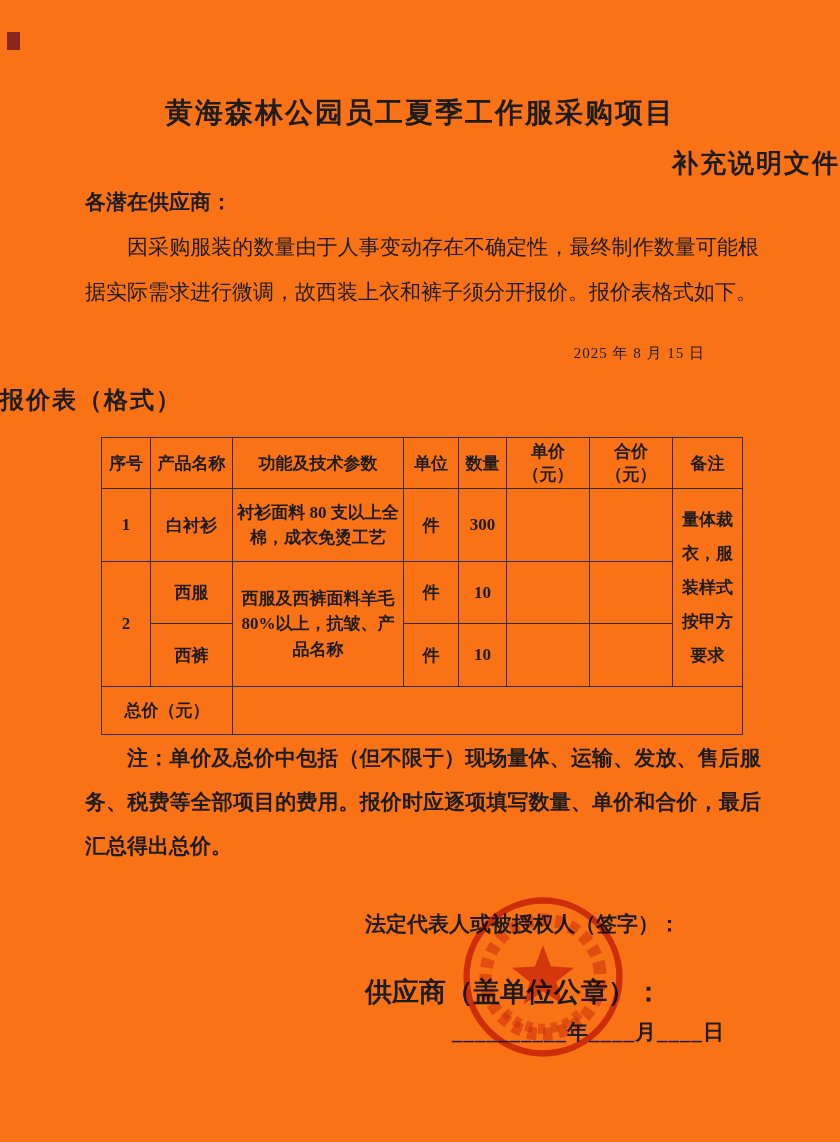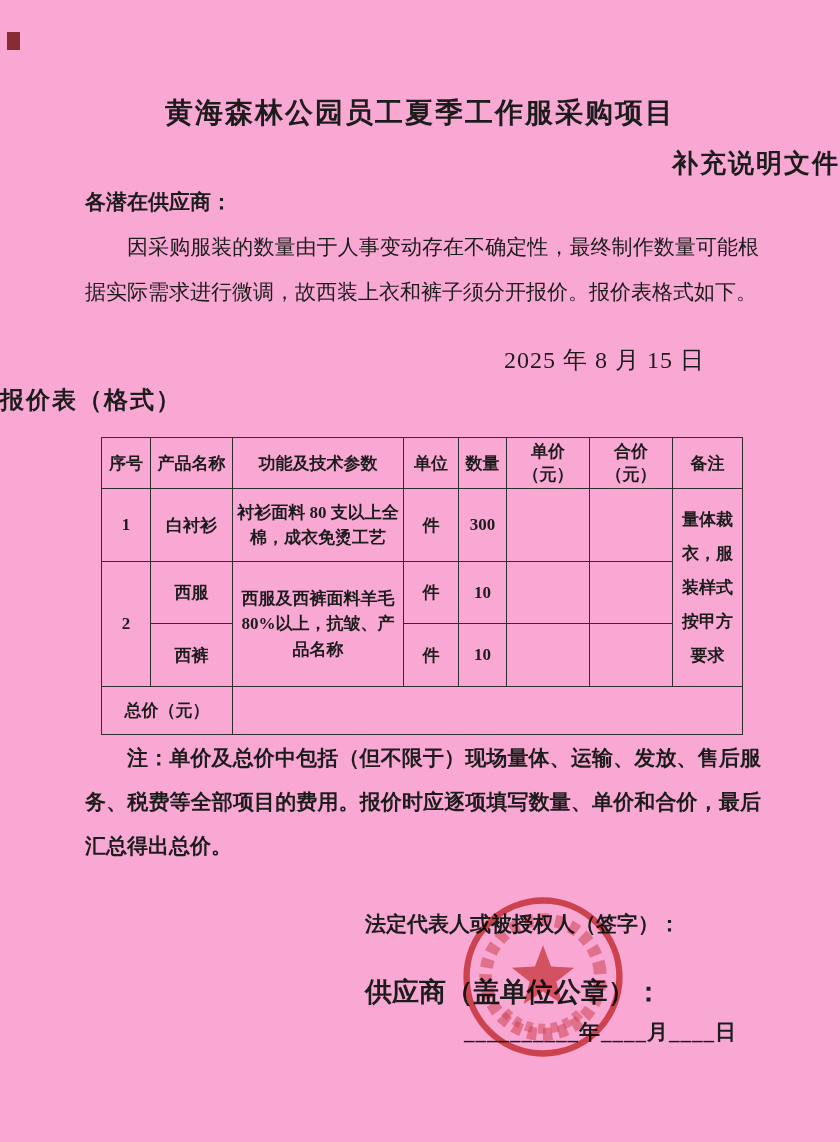--- a/index.html
+++ b/index.html
@@ -1,51 +1,51 @@
 <!DOCTYPE html>
 <html><head>
 <meta charset="utf-8">
 <style>
   * { margin:0; padding:0; box-sizing:border-box; }
   html,body { background:#e9e9e9; }
   .page {
     position:relative; width:840px; height:1142px; margin:0 auto;
-    background:#f9a8d4; color:#1c1c1c; overflow:hidden;
+    background:#f97316; color:#1c1c1c; overflow:hidden;
     font-family:"Liberation Serif","DejaVu Serif",serif;
   }
   .corner-mark{ position:absolute; left:7px; top:32px; width:13px; height:18px;
     background:#7b1d20; opacity:.9; }
   .doc-title{ position:absolute; top:94px; left:0; width:840px; text-align:center;
     font-size:28px; font-weight:bold; letter-spacing:2px; }
   .doc-subtitle{ position:absolute; top:146px; left:0; width:840px; text-align:right;
     font-size:26px; font-weight:bold; letter-spacing:2px; }
   .body-block{ position:absolute; top:180px; left:85px; width:674px;
     font-size:21px; line-height:45px; }
   .salutation{ font-weight:600; }
   .para{ text-indent:2em; text-align:justify; font-weight:500; }
   .date-line{ position:absolute; top:344px; left:85px; width:620px; text-align:right;
-    font-size:24px; letter-spacing:1px; }
+    font-size:15px; letter-spacing:1px; }
   .table-title{ position:absolute; top:384px; left:0; width:840px; 
     font-size:24px; font-weight:bold; letter-spacing:2px; }
   table.quote{ position:absolute; left:101px; top:437px; width:641px;
     border-collapse:collapse; table-layout:fixed; font-size:17px; }
   table.quote th, table.quote td{
     border:1.6px solid #2e2e2e; text-align:center; vertical-align:middle;
     padding:2px 4px; font-weight:600; }
   table.quote th{ font-size:17px; }
   td.spec{ text-align:left; padding:4px 9px; line-height:1.5; }
   td.remark{ line-height:2.0; padding:2px 7px; text-align:center; }
   td.total-label{ text-align:left; padding-left:16px; }
   .note-block{ position:absolute; top:736px; left:85px; width:676px;
     font-size:21px; line-height:44px; font-weight:600;
     text-indent:2em; text-align:justify; }
   .sig-line1{ position:absolute; top:910px; left:365px; font-size:21px; font-weight:600; }
   .sig-line2{ position:absolute; top:974px; left:365px; font-size:27px; font-weight:600; }
   .sig-date{ position:absolute; top:1018px; left:452px; font-size:21px; font-weight:600;
-    letter-spacing:1px;margin-left:12px; }
+    letter-spacing:1px; }
   .seal{ position:absolute; left:452px; top:886px; width:182px; height:182px;
     mix-blend-mode:multiply; pointer-events:none; }
 </style>
 </head>
 <body>
 
 <div class="page">
 
   <div class="corner-mark"></div>
 

